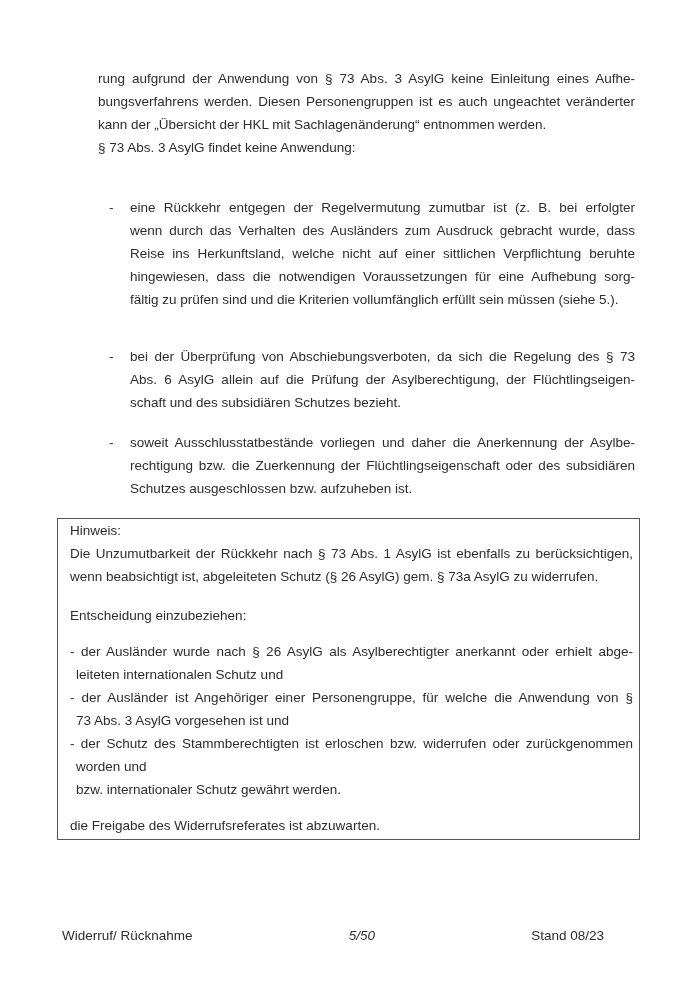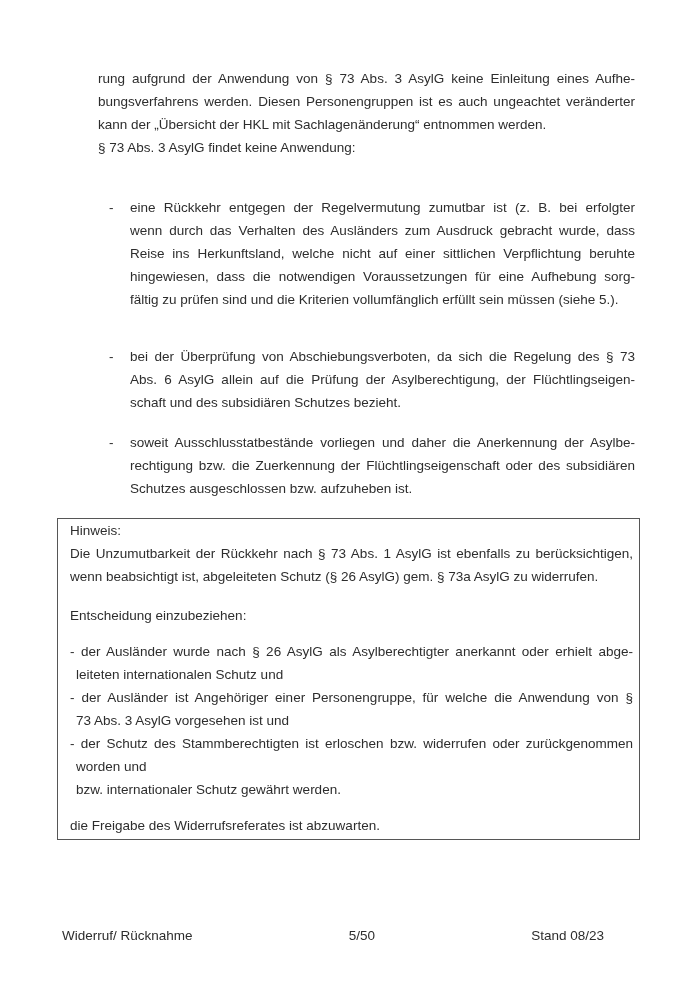--- a/index.html
+++ b/index.html
@@ -34,21 +34,21 @@
     border: 1px solid #565656;
     padding: 0 6px 2px 12px;
     background: #ffffff;
   }
 
   #footer {
     left: 62px; top: 927px; width: 542px;
     display: flex; justify-content: space-between; align-items: baseline;
     line-height: 18px;
   }
-  #footer .center { text-align: center; }
+  #footer .center { text-align: center; font-style: italic; }
 </style>
 </head>
 <body>
 
 <div id="intro" class="block">
   <div class="ln j">rung aufgrund der Anwendung von § 73 Abs. 3 AsylG keine Einleitung eines Aufhe-</div>
   <div class="ln j">bungsverfahrens werden. Diesen Personengruppen ist es auch ungeachtet veränderter</div>
   <div class="ln">kann der „Übersicht der HKL mit Sachlagenänderung“ entnommen werden.</div>
   <div class="ln">§ 73 Abs. 3 AsylG findet keine Anwendung:</div>
 </div>

